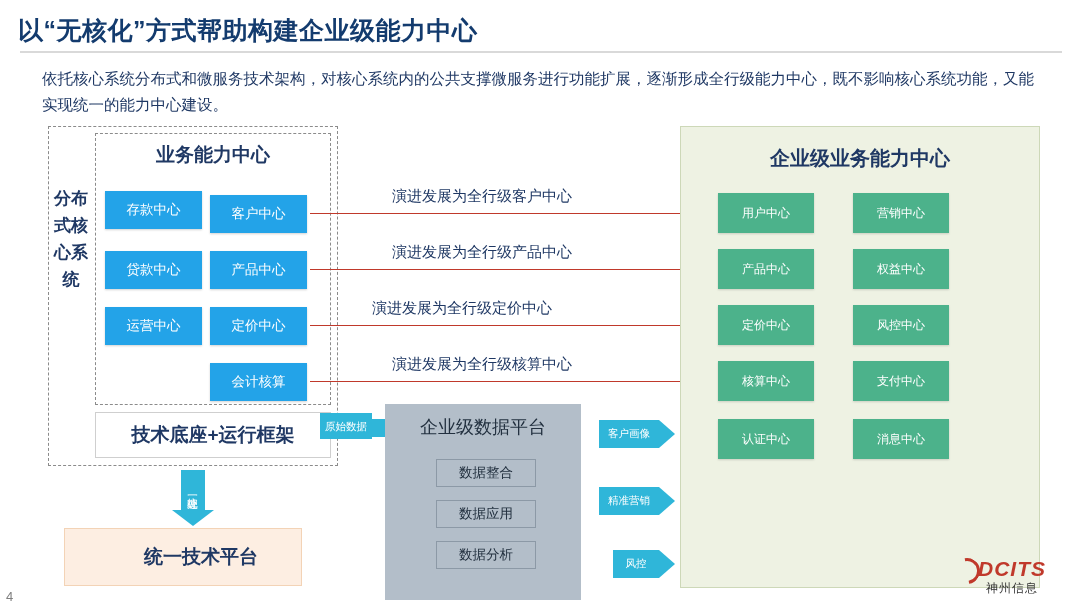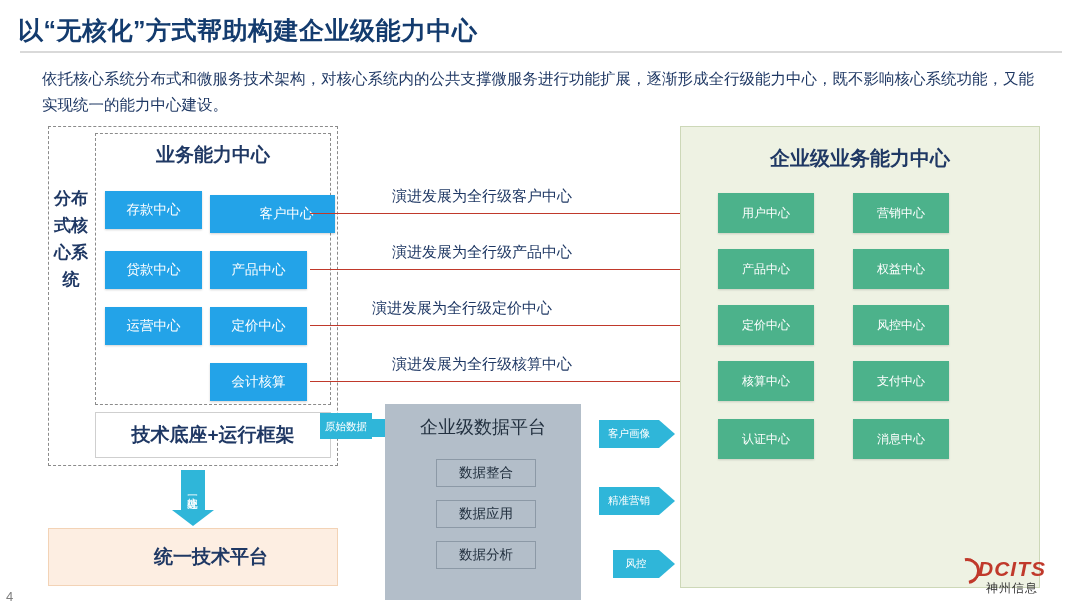--- a/index.html
+++ b/index.html
@@ -118,23 +118,23 @@
     align-items: center;
     justify-content: center;
     font-size: 19px;
     font-weight: bold;
     color: #1f3864;
     box-sizing: border-box;
   }
   
   .unified-box {
     position: absolute;
-    left: 48px;
+    left: 64px;
     top: 528px;
-    width: 290px;
+    width: 238px;
     height: 58px;
     background: #fdeee2;
     border: 1px solid #f3d3b6;
     display: flex;
     align-items: center;
     justify-content: center;
     font-size: 19px;
     font-weight: bold;
     color: #1f3864;
     box-sizing: border-box;
@@ -378,21 +378,21 @@
   <div class="left-dashed"></div>
   <div class="left-vlabel">分布式核心系统</div>
 
   <div class="inner-dashed"></div>
   <div class="bcc-title">业务能力中心</div>
 
   <div class="chip-blue" style="left:105px; top:191px;">存款中心</div>
   <div class="chip-blue" style="left:105px; top:251px;">贷款中心</div>
   <div class="chip-blue" style="left:105px; top:307px;">运营中心</div>
 
-  <div class="chip-blue" style="left:210px; top:195px;padding-left:28px;">客户中心</div>
+  <div class="chip-blue" style="left:210px; top:195px;">客户中心</div>
   <div class="chip-blue" style="left:210px; top:251px;">产品中心</div>
   <div class="chip-blue" style="left:210px; top:307px;">定价中心</div>
   <div class="chip-blue" style="left:210px; top:363px;">会计核算</div>
 
   <div class="tech-base">技术底座+运行框架</div>
 
   <div class="downarrow">
     <div class="dbody"></div>
     <div class="dhead"></div>
     <div class="dtxt">统一处理</div>

